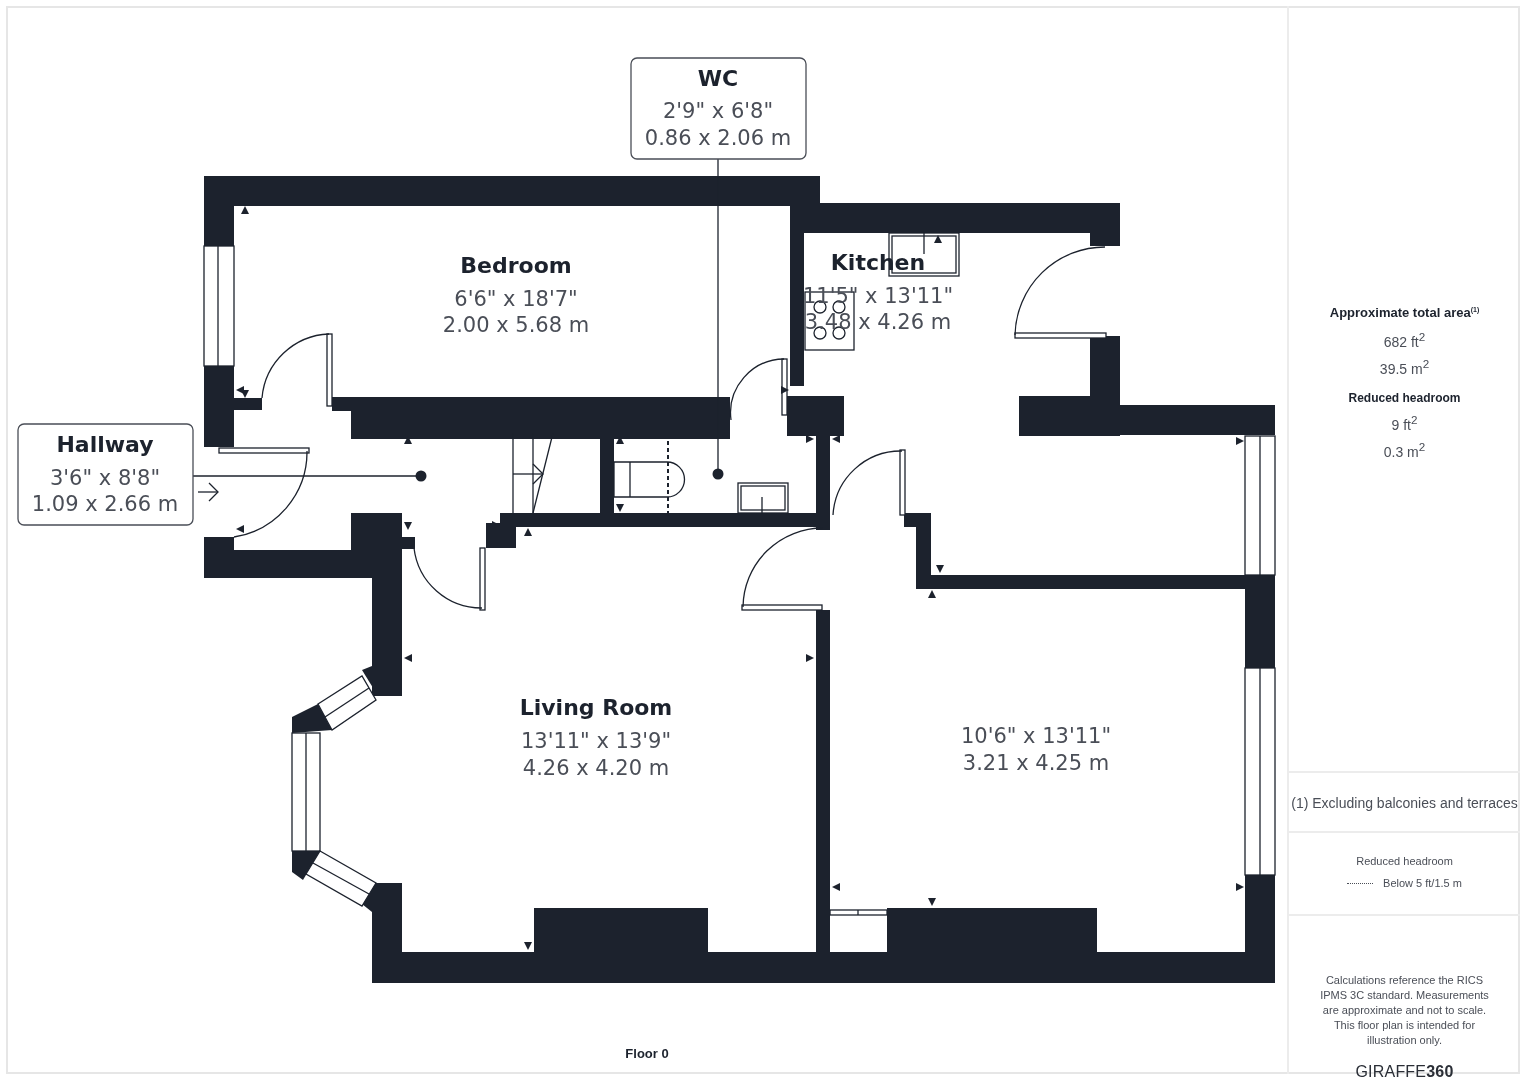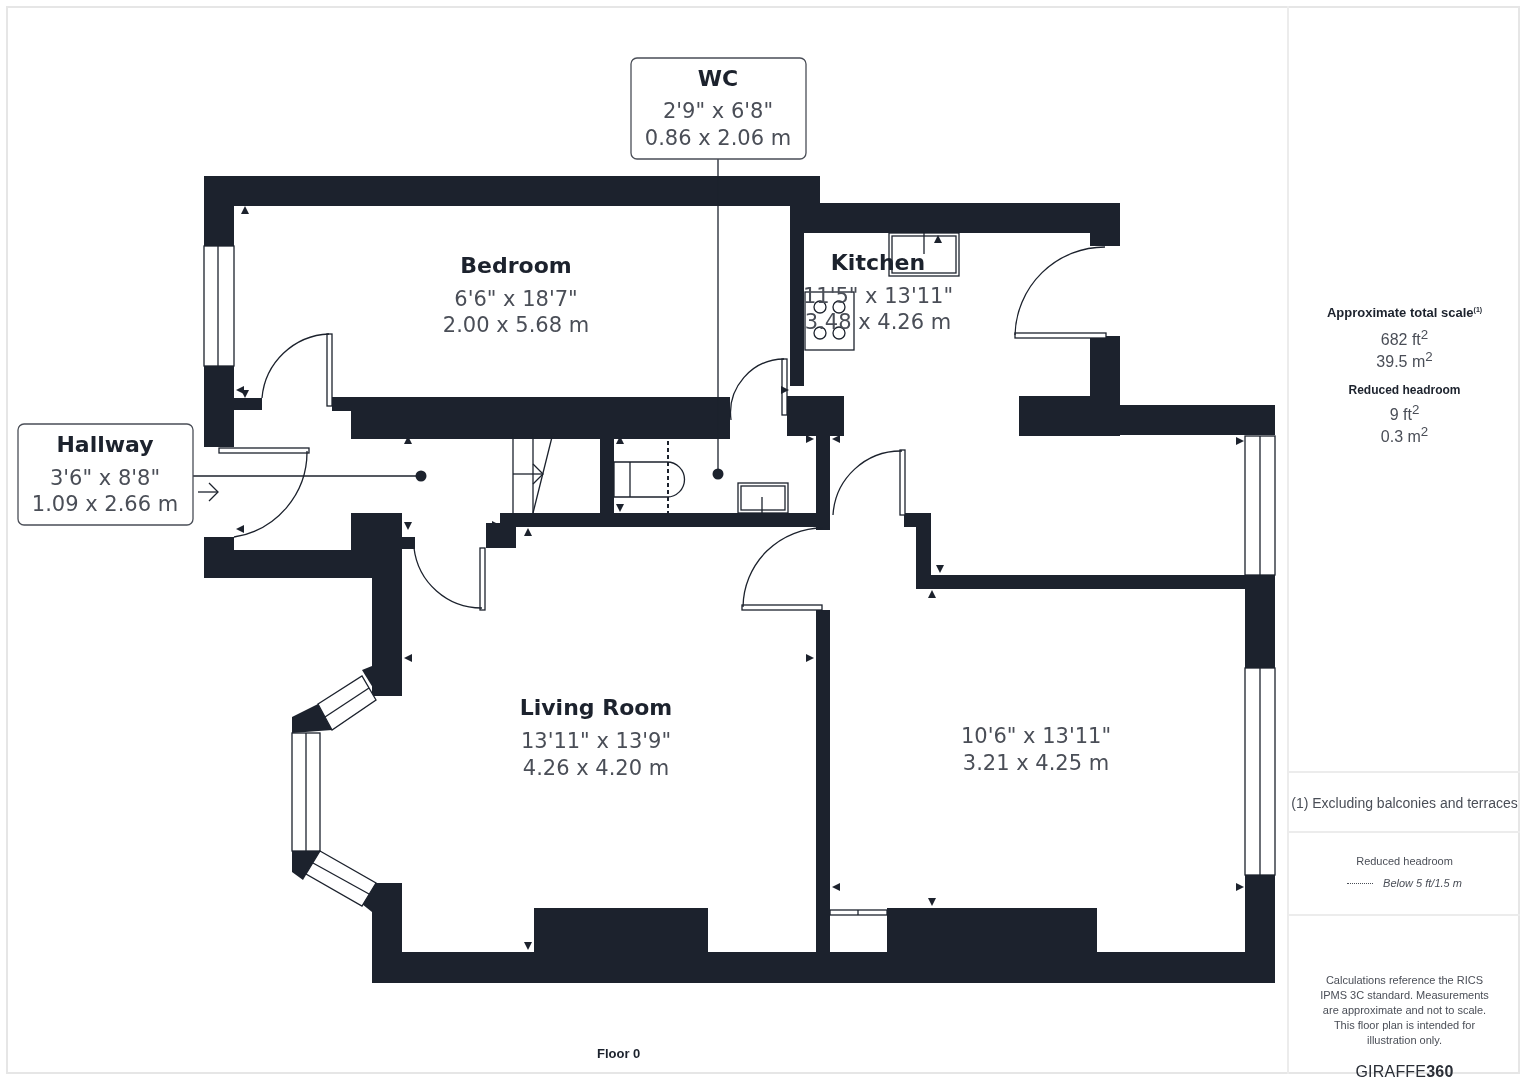--- a/index.html
+++ b/index.html
@@ -12,31 +12,31 @@
   .win { fill: #ffffff; stroke: #1c222d; stroke-width: 1.3; }
   .tick { fill: #1c222d; }
   .label-title { font-family: "DejaVu Sans", sans-serif; font-weight: bold; font-size: 22px; fill: #1c222d; text-anchor: middle; }
   .label-dim { font-family: "DejaVu Sans", sans-serif; font-size: 21px; fill: #4a4e57; text-anchor: middle; }
   .callout-box { fill: #ffffff; stroke: #4a4e57; stroke-width: 1.3; }
 
   .side { position: absolute; left: 1289px; width: 231px; text-align: center; color: #2a2e36; }
   .side-area { top: 305px; }
   .side-area .h { font-weight: bold; font-size: 13px; color: #1c222d; margin-bottom: 6px; }
   .side-area .h sup { font-size: 7px; }
-  .side-area .v { font-size: 16px; color: #4a4e57; line-height: 17px; }
+  .side-area .v { font-size: 14px; color: #4a4e57; line-height: 22px; }
   .side-area .h2 { font-weight: bold; font-size: 12px; color: #1c222d; margin-top: 12px; margin-bottom: 4px; }
   .hline { position: absolute; left: 1289px; width: 231px; height: 2px; background: #ececec; }
   .side-note { font-size: 14px; color: #4a4e57; }
   .side-legend { top: 855px; font-size: 11px; color: #4a4e57; }
-  .side-legend .row { margin-top: 10px; display: flex; justify-content: center; align-items: center; gap: 10px; font-style: italic; }
+  .side-legend .row { margin-top: 10px; display: flex; justify-content: center; align-items: center; gap: 10px; }
   .dots { display: inline-block; width: 26px; border-top: 1.5px dotted #4a4e57; }
   .side-disclaimer { top: 973px; font-size: 11px; line-height: 15px; color: #4a4e57; padding: 0 28px; box-sizing: border-box; }
   .brand { margin-top: 16px; font-size: 16px; color: #2a2e36; letter-spacing: 0.2px; }
   .brand b { font-weight: bold; }
-  .floor-label { position: absolute; left: 597px; top: 1046px; width: 100px; font-weight: bold; font-size: 13px; color: #1c222d; }
+  .floor-label { position: absolute; left: 597px; top: 1046px; width: 100px; text-align: center; font-weight: bold; font-size: 13px; color: #1c222d; }
 </style>
 </head>
 <body>
 
 <div class="frame"></div>
 <div class="divider-v"></div>
 
 <svg class="plan" viewBox="0 0 1527 1080" xmlns="http://www.w3.org/2000/svg">
 
   <g>
@@ -247,21 +247,21 @@
   </g>
   <g>
     <text class="label-dim" x="1036" y="743">10'6" x 13'11"</text>
     <text class="label-dim" x="1036" y="770">3.21 x 4.25 m</text>
   </g>
 </svg>
 
 <div class="floor-label">Floor 0</div>
 
 <div class="side side-area">
-  <div class="h"><span>Approximate total scale</span><sup>(1)</sup></div>
+  <div class="h"><span>Approximate total area</span><sup>(1)</sup></div>
   <div class="v"><span>682 ft</span><sup>2</sup></div>
   <div class="v"><span>39.5 m</span><sup>2</sup></div>
   <div class="h2">Reduced headroom</div>
   <div class="v"><span>9 ft</span><sup>2</sup></div>
   <div class="v"><span>0.3 m</span><sup>2</sup></div>
 </div>
 
 <div class="hline" style="top:771px;"></div>
 <div class="side side-note" style="top:795px;">(1) Excluding balconies and terraces</div>
 <div class="hline" style="top:831px;"></div>

